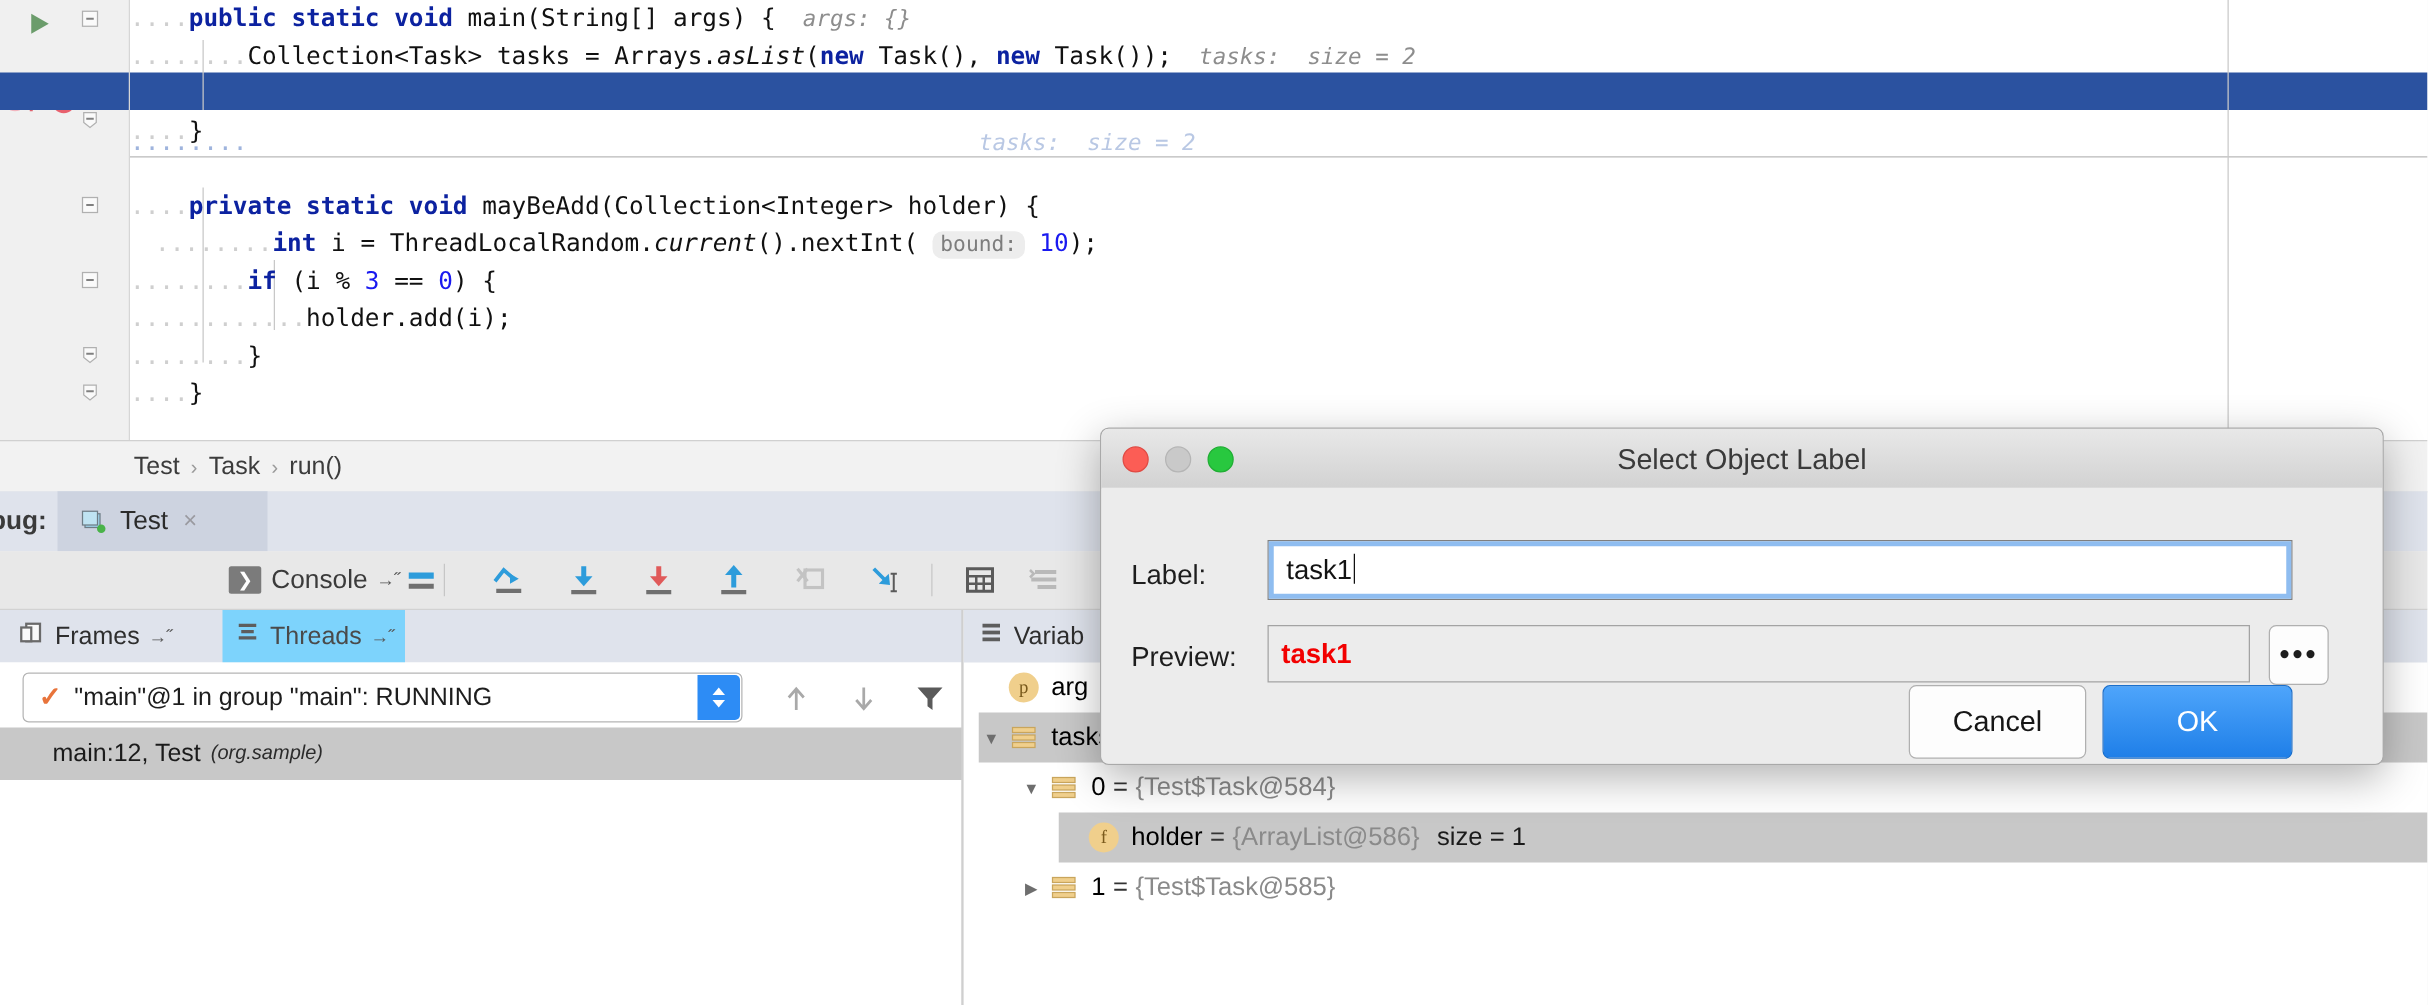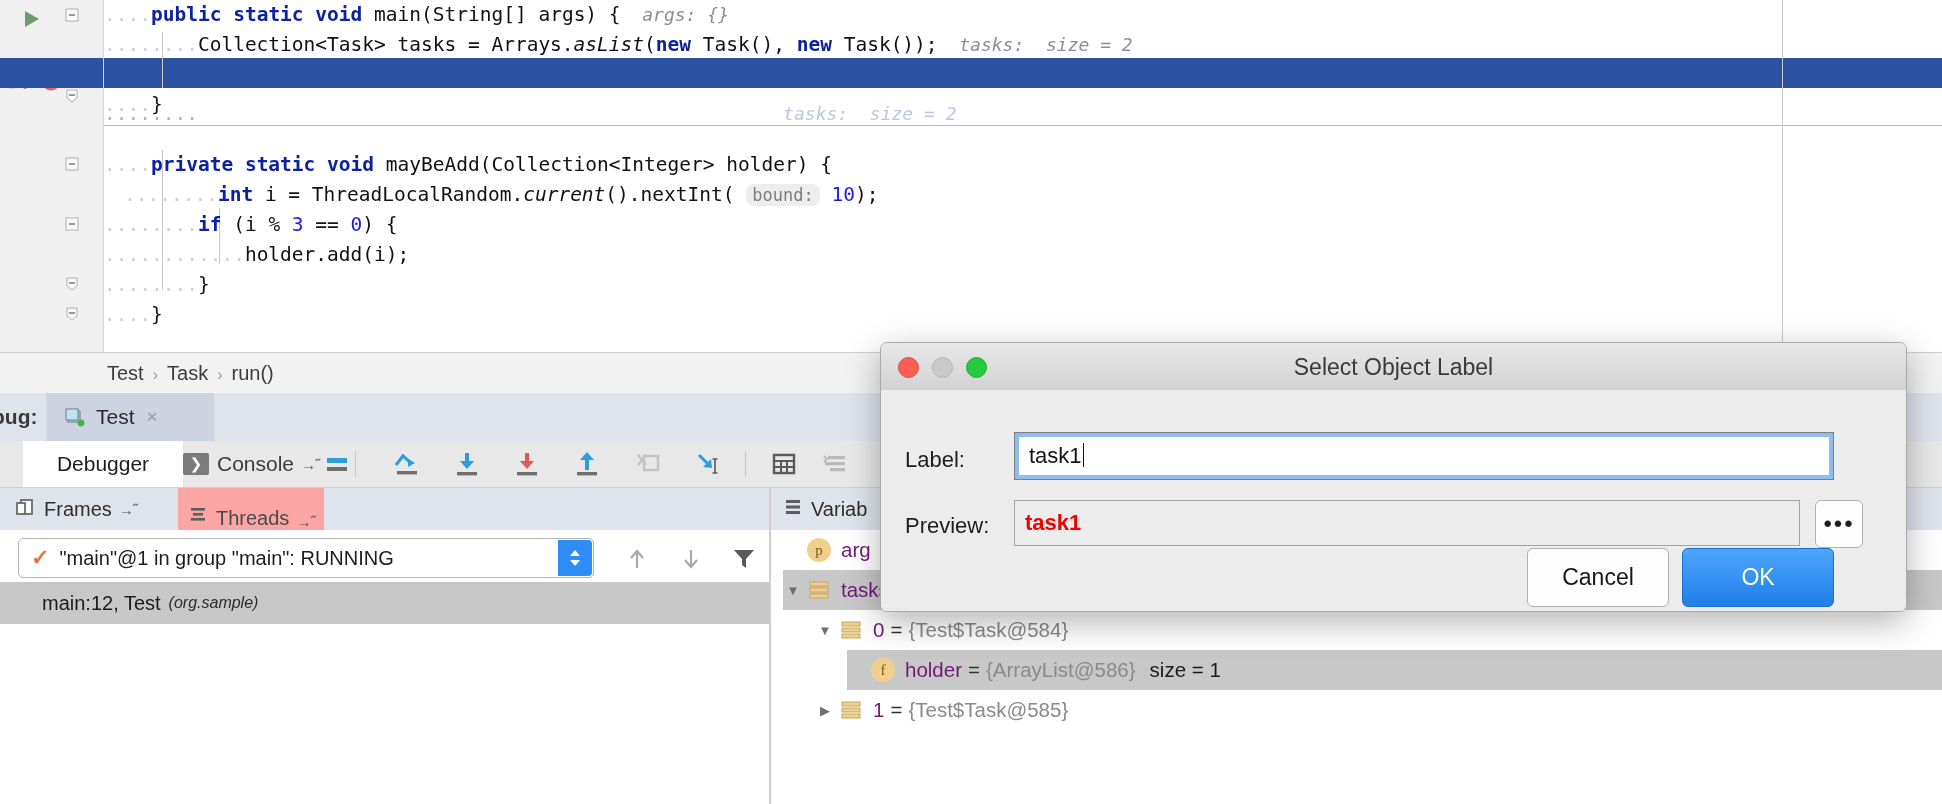--- a/index.html
+++ b/index.html
@@ -65,21 +65,21 @@
   .tb-arrow{font-size:15px;color:#555;margin-left:7px;letter-spacing:-1px;}
   .tbsep{position:absolute;top:10px;width:1px;height:26px;background:#c6c6c6;}
   .tbtn{position:absolute;top:6px;width:34px;height:34px;}
   .tbtn svg{display:block;}
 
   .panelrow{position:absolute;left:0;top:95px;width:1942px;height:316px;}
   .leftpanel{position:absolute;left:0;top:0;width:770px;height:316px;background:#fff;}
   .lp-head{position:absolute;left:0;top:0;width:770px;height:42px;background:#dfe3ec;}
   .lp-tab{position:absolute;top:0;height:42px;display:flex;align-items:center;font-size:20px;color:#2e2e2e;}
   .lp-tab.frames{left:14px;}
-  .lp-tab.threads{left:178px;background:#fca5a5;padding:0 10px;color:#4a4a4a;align-items:flex-end;}
+  .lp-tab.threads{left:178px;background:#7dd3fc;padding:0 10px;color:#4a4a4a;}
   .thread-row{position:absolute;left:0;top:42px;width:770px;height:52px;background:#fff;}
   .thread-combo{position:absolute;left:18px;top:8px;width:574px;height:38px;background:#fff;
       border:1px solid #b5b5b5;border-radius:5px;display:flex;align-items:center;}
   .thread-check{margin-left:12px;color:#e8743b;font-size:22px;font-weight:bold;}
   .thread-txt{margin-left:10px;font-size:20px;color:#1d1d1d;white-space:nowrap;}
   .combo-arrows{position:absolute;right:1px;top:1px;width:34px;height:36px;background:#2d8cf5;
       border-radius:0 4px 4px 0;display:flex;flex-direction:column;align-items:center;justify-content:center;color:#fff;}
   .fr-btn{position:absolute;top:16px;width:26px;height:26px;}
   .frame-row{position:absolute;left:0;top:94px;width:770px;height:42px;background:#c8c8c8;
       display:flex;align-items:center;}
@@ -92,21 +92,21 @@
   .rp-head{position:absolute;left:0;top:0;width:1171px;height:42px;background:#dfe3ec;}
   .rp-tab{position:absolute;left:12px;top:0;height:42px;display:flex;align-items:center;font-size:20px;color:#2e2e2e;}
   .vrow{position:absolute;left:0;height:40px;display:flex;align-items:center;font-size:20.5px;white-space:nowrap;}
   .vtri{width:20px;margin-right:4px;color:#6e6e6e;font-size:13px;text-align:center;}
   .vbadge{width:24px;height:24px;border-radius:3px;margin-right:10px;display:inline-block;position:relative;}
   .vbadge.arr{background:#f0cf8c;}
   .vbadge.p{background:#f0cf8c;border-radius:50%;color:#7a5a1c;font-size:15px;
      display:flex;align-items:center;justify-content:center;font-family:"Liberation Serif",serif;}
   .vbadge.f{background:#f0cf8c;border-radius:50%;color:#7a5a1c;font-size:15px;
      display:flex;align-items:center;justify-content:center;font-family:"Liberation Serif",serif;}
-  .vname{color:#701a75;}
+  .vname{color:#000000;}
   .veq{color:#333;margin:0 6px;}
   .vval{color:#8a8a8a;}
   .vsize{color:#1b1b1b;margin-left:14px;}
 
   
   .dialog{position:absolute;left:880px;top:342px;width:1025px;height:268px;
      background:#ececec;border:1px solid #a9a9a9;border-radius:7px;
      box-shadow:0 10px 34px rgba(0,0,0,.30);overflow:hidden;}
   .dlg-title{position:absolute;left:0;top:0;width:1025px;height:47px;
      background:linear-gradient(#e8e8e8,#d2d2d2);border-bottom:1px solid #b3b3b3;}
@@ -238,21 +238,20 @@
             <rect x="2" y="3" width="12" height="11" fill="#bfe3f2" stroke="#6e7d86"></rect>
             <circle cx="17" cy="17" r="3.4" fill="#49b349"></circle>
           </svg>
         </span>
         <span class="dw-tab-txt">Test</span>
         <span class="dw-tab-close">×</span>
       </div>
     </div>
 
     <div class="tabbar">
-      <div class="tb-debugger">Debugger</div>
       <div class="tb-console">
         <span class="cicon">❯</span>
         <span>Console</span>
         <span class="tb-arrow">→˝</span>
       </div>
 
       <div class="tbsep" style="left:355px;"></div>
       <div class="tbtn" style="left:320px;">
         <svg width="34" height="34" viewBox="0 0 34 34">
           <rect x="7" y="11" width="20" height="5" fill="#2d9cdb"></rect>

